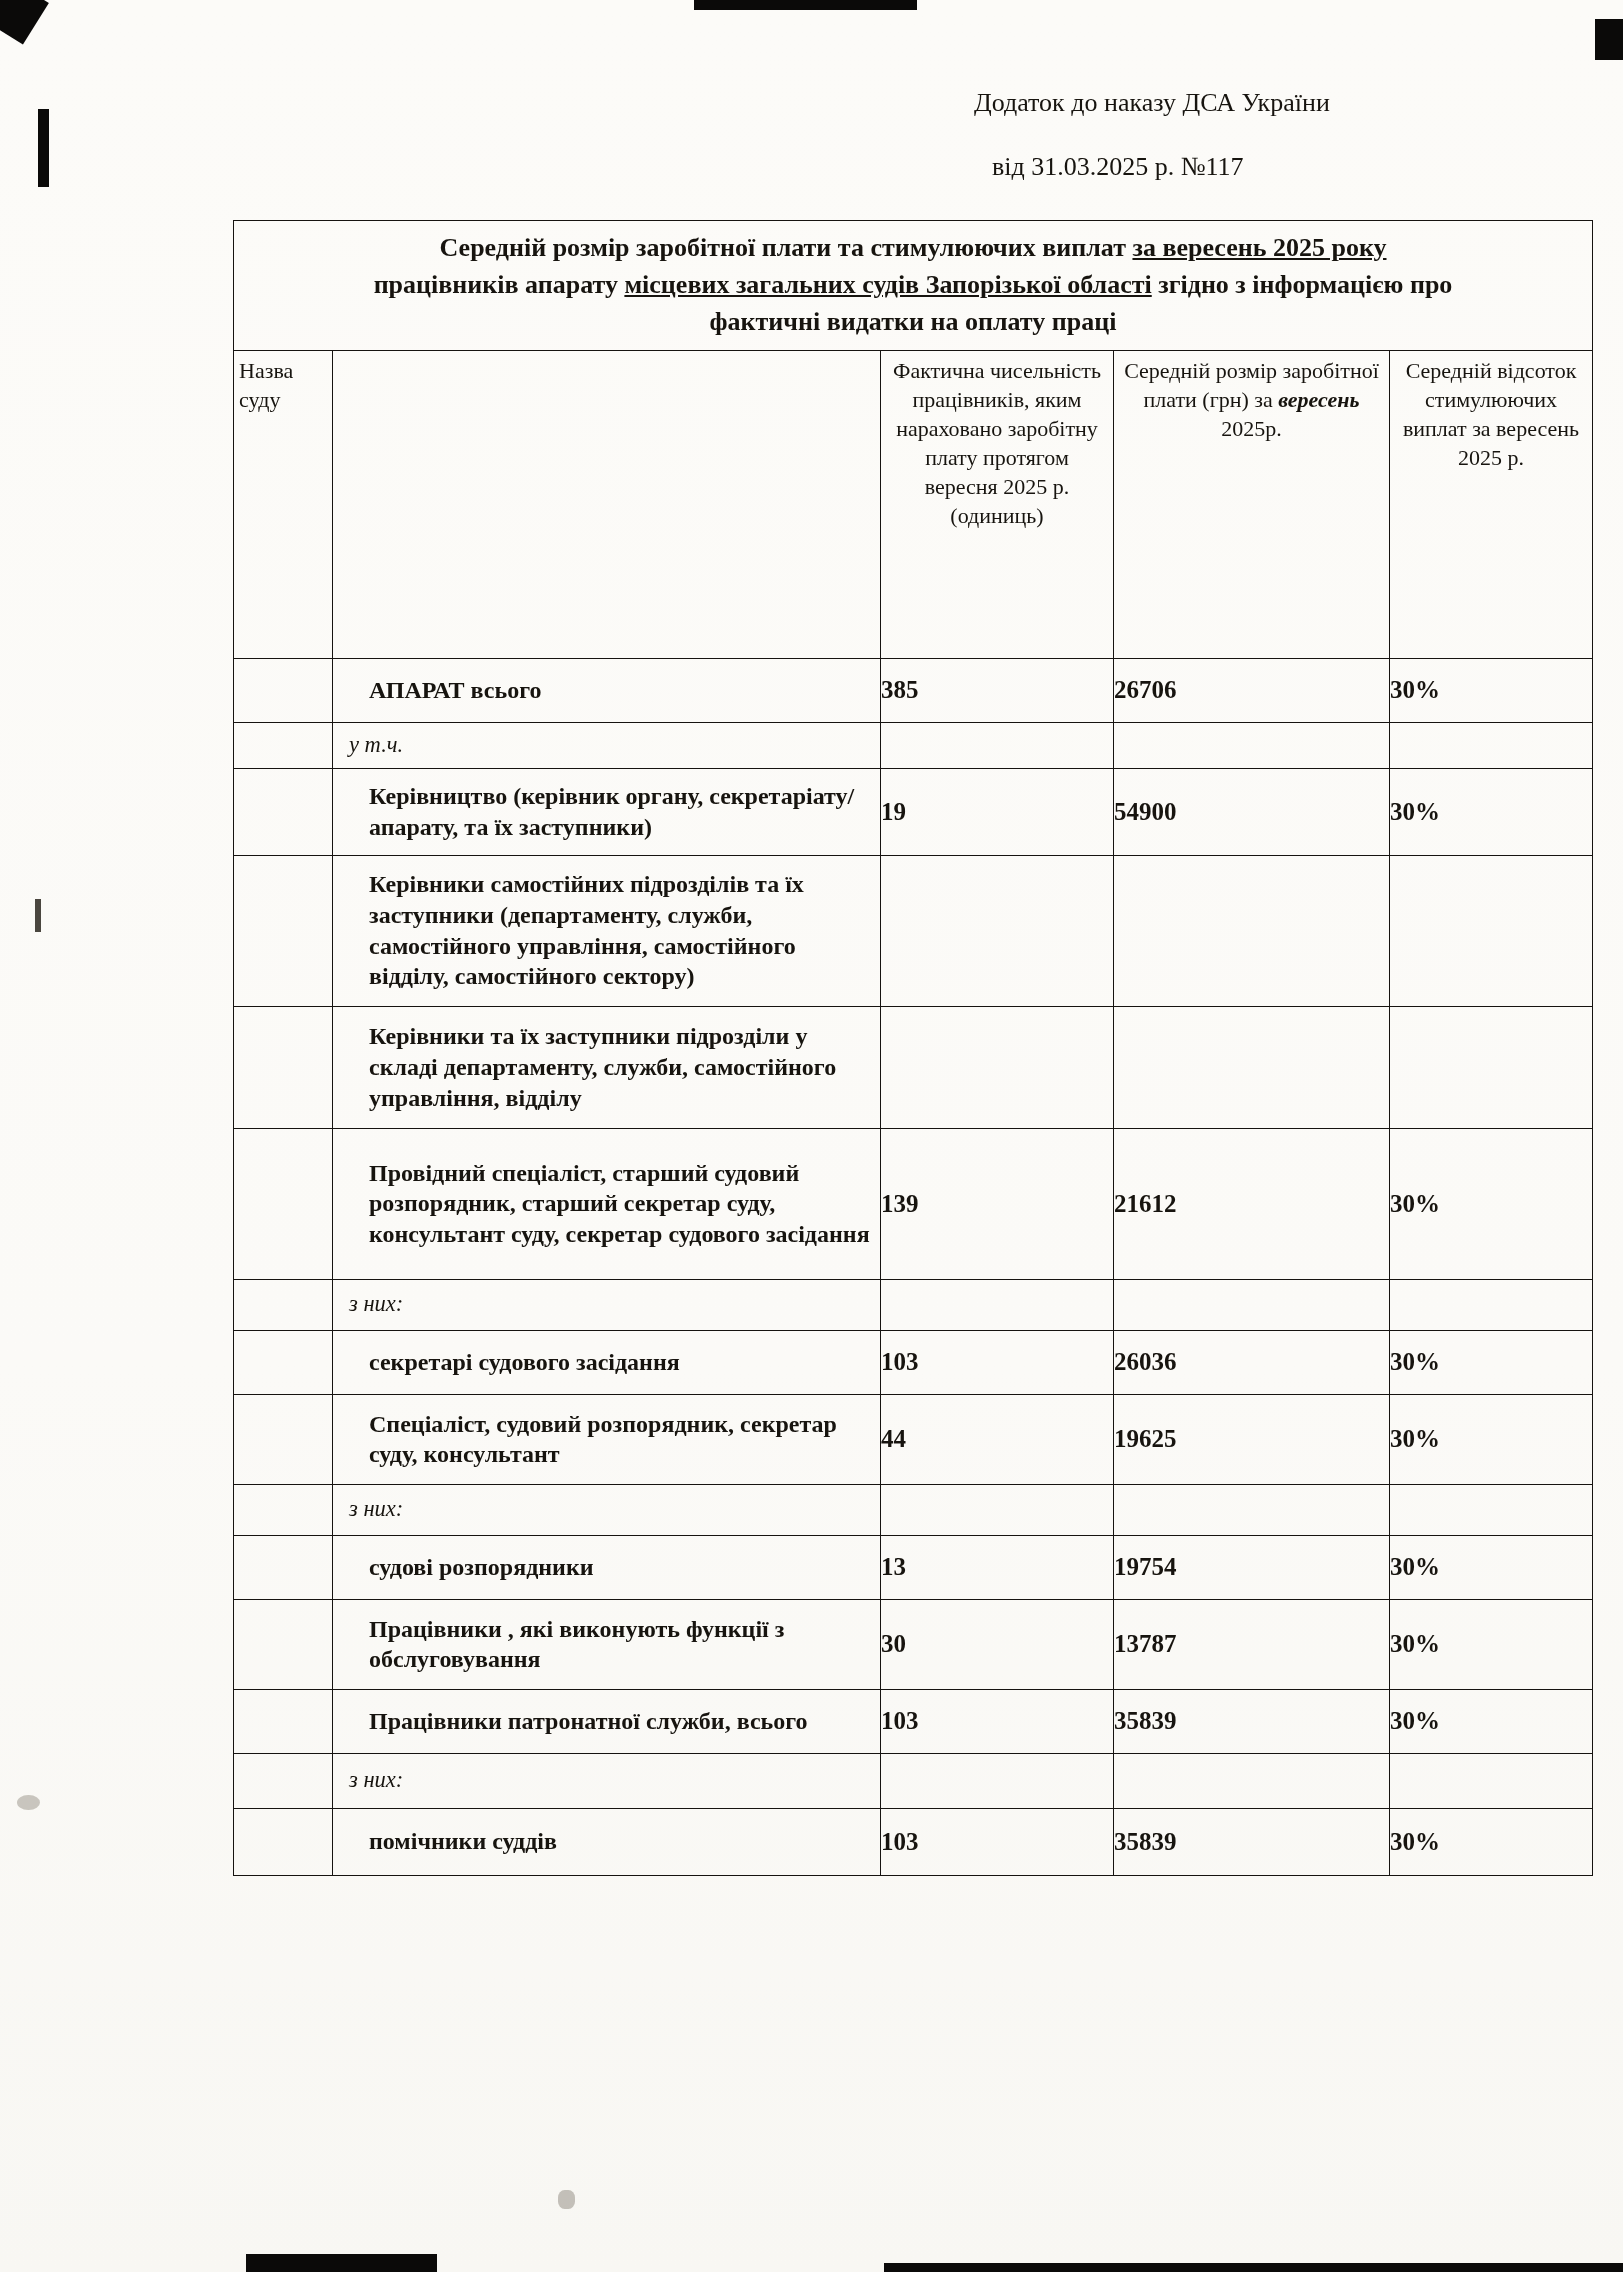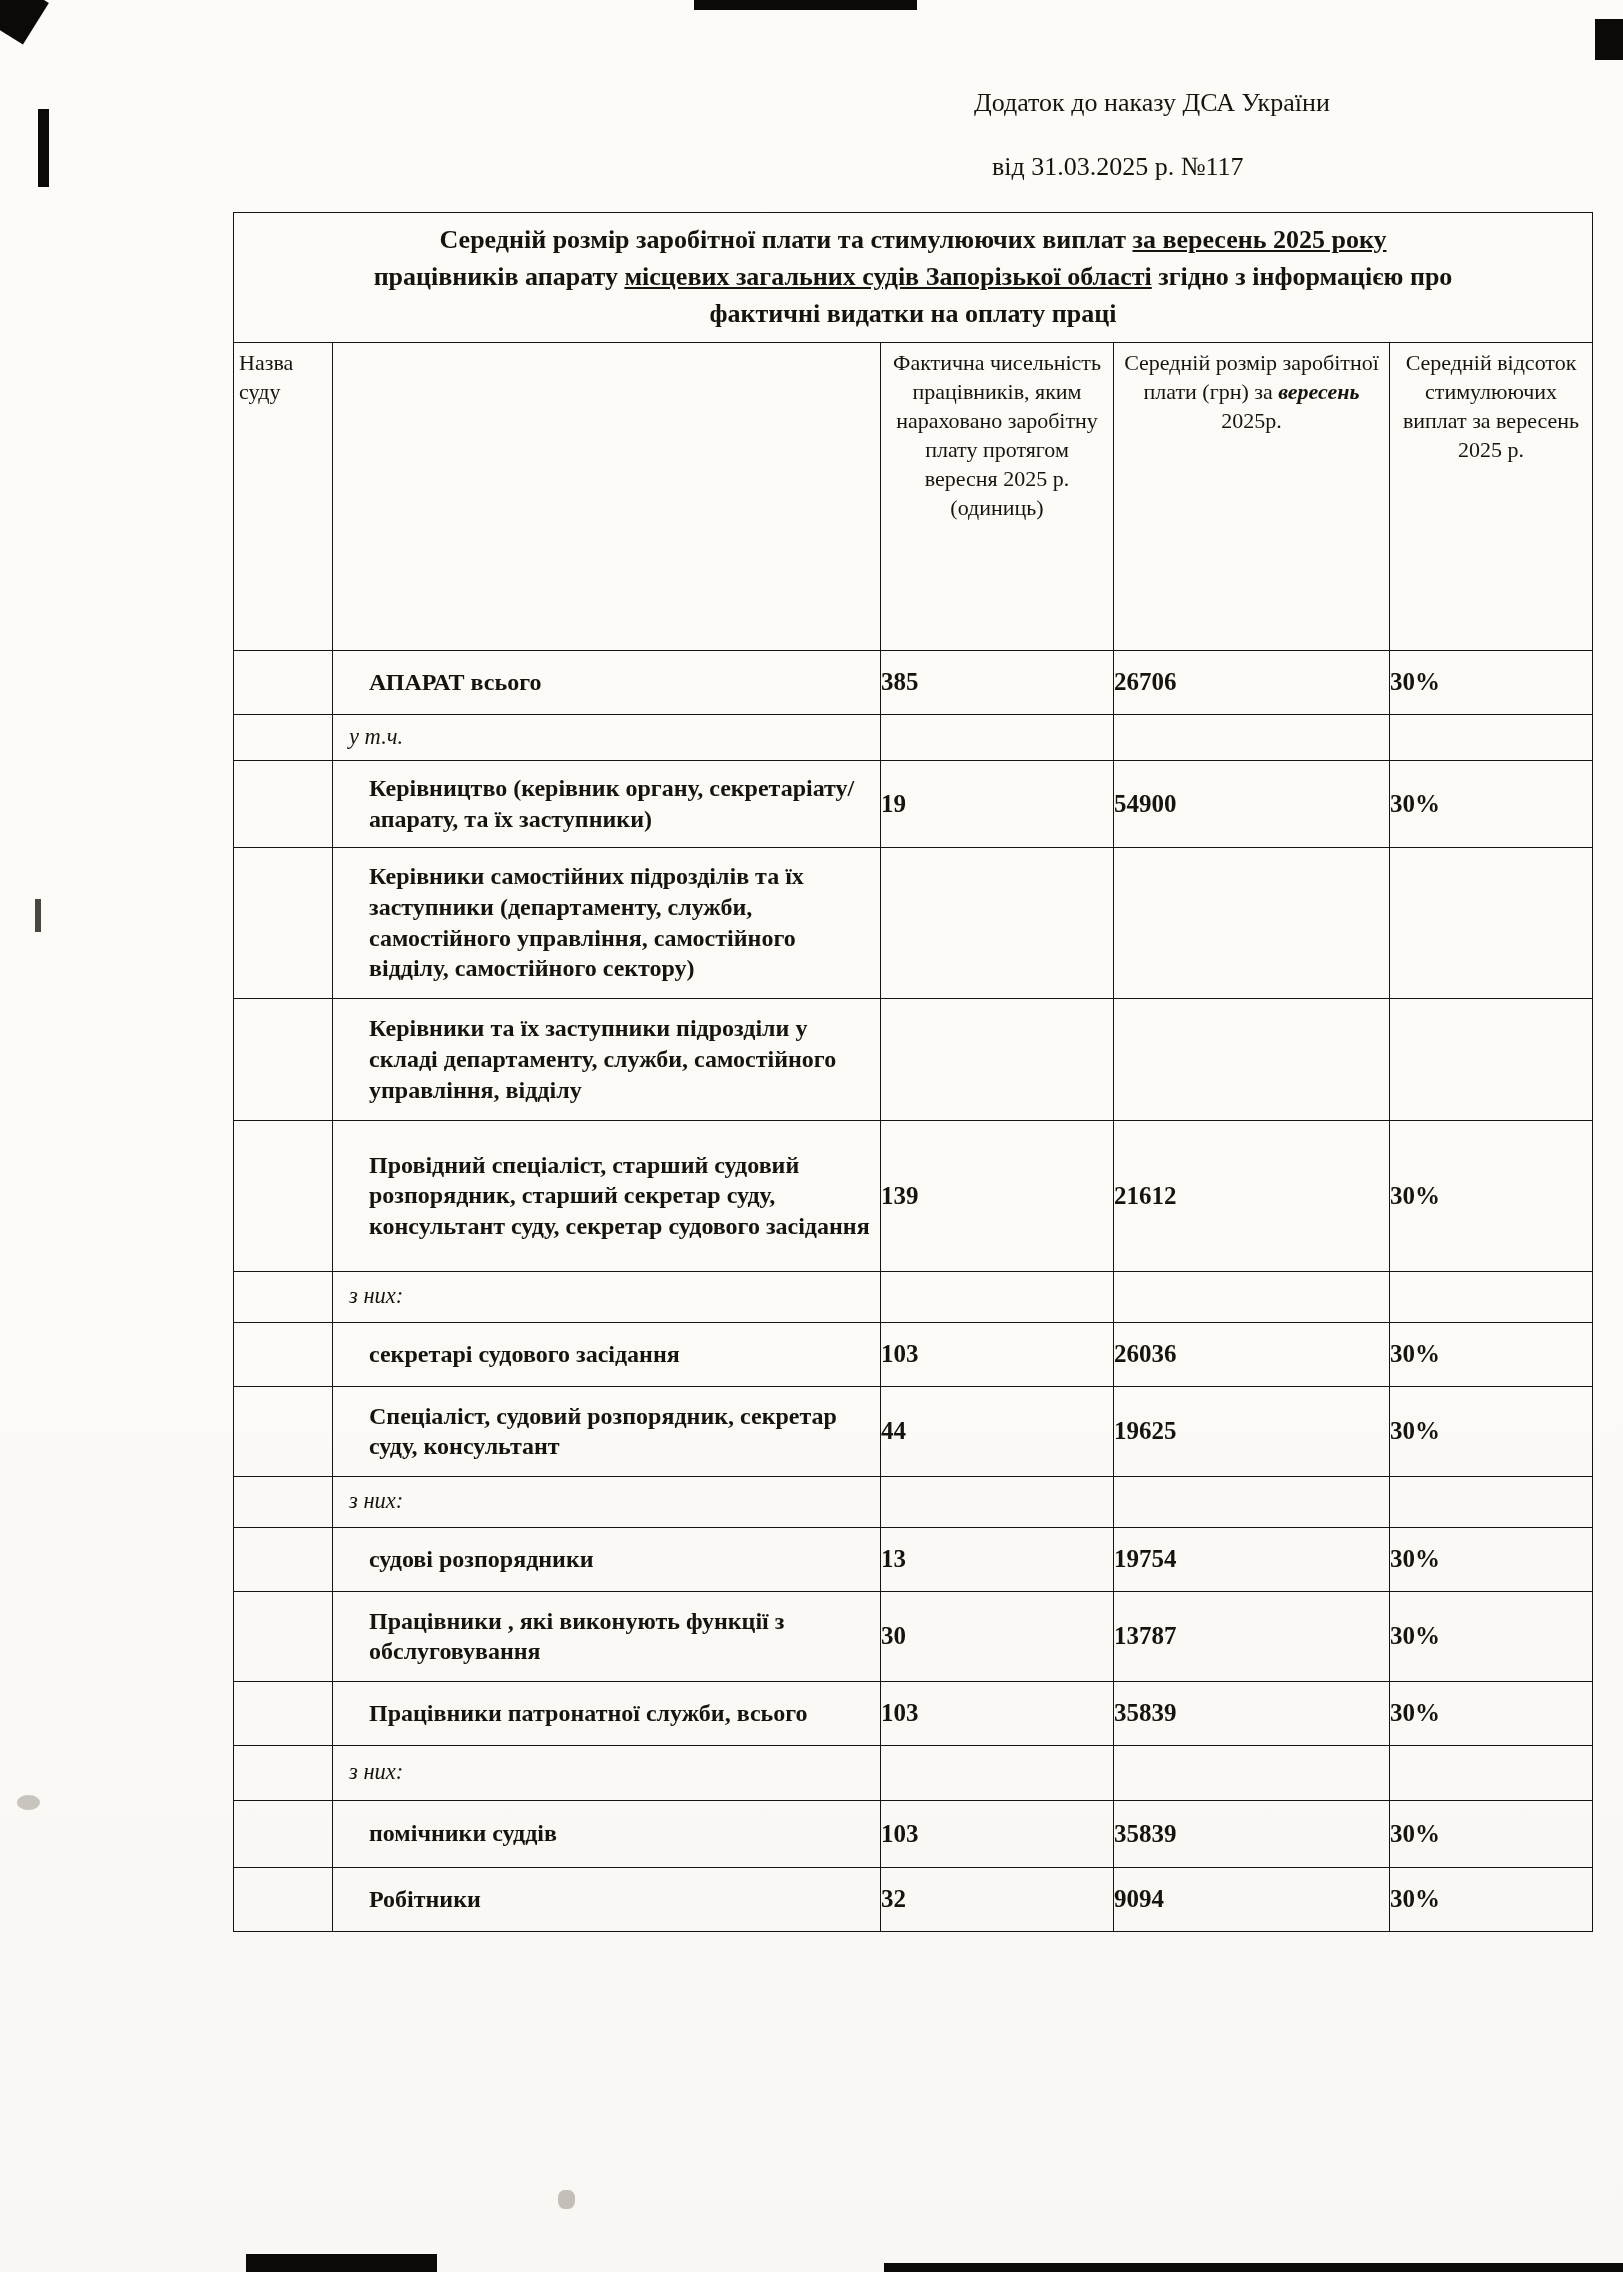--- a/index.html
+++ b/index.html
@@ -15,21 +15,21 @@
     position:absolute; inset:0;
     background:linear-gradient(180deg, #fcfbf8 0%, #fbfaf7 60%, #f8f7f3 100%);
   }
 
   
   .annotation { position:absolute; left:974px; top:89px; font-size:26px; line-height:1.1; }
   .annotation .l2 { margin-top:35px; padding-left:18px; }
 
   
   table.doc-table {
-    position:absolute; left:233px; top:212px; width:1359px;
+    position:absolute; left:233px; top:220px; width:1359px;
     border-collapse:collapse; table-layout:fixed;
   }
   table.doc-table td { border:1.9px solid #161310; vertical-align:middle; }
 
   td.title-cell {
     font-weight:bold; font-size:26px; line-height:1.42;
     text-align:center; padding:9px 38px; height:119px; vertical-align:top;
   }
   .u { text-decoration:underline; }
   .bi { font-weight:bold; font-style:italic; }
@@ -208,27 +208,20 @@
     </tr>
 
     <tr style="height:67px">
       <td class="c-court"></td>
       <td class="c-label bold">помічники суддів</td>
       <td class="c-num">103</td>
       <td class="c-num">35839</td>
       <td class="c-num">30%</td>
     </tr>
 
-    <tr style="height:64px">
-      <td class="c-court"></td>
-      <td class="c-label bold">Робітники</td>
-      <td class="c-num">32</td>
-      <td class="c-num">9094</td>
-      <td class="c-num">30%</td>
-    </tr>
 
     </tbody>
   </table>
 
   <div class="artifact" id="art-top-bar"></div>
   <div class="artifact" id="art-corner-tl"></div>
   <div class="artifact" id="art-left-1"></div>
   <div class="artifact" id="art-left-2"></div>
   <div class="artifact" id="art-right-tr"></div>
   <div class="artifact" id="art-bottom-1"></div>

